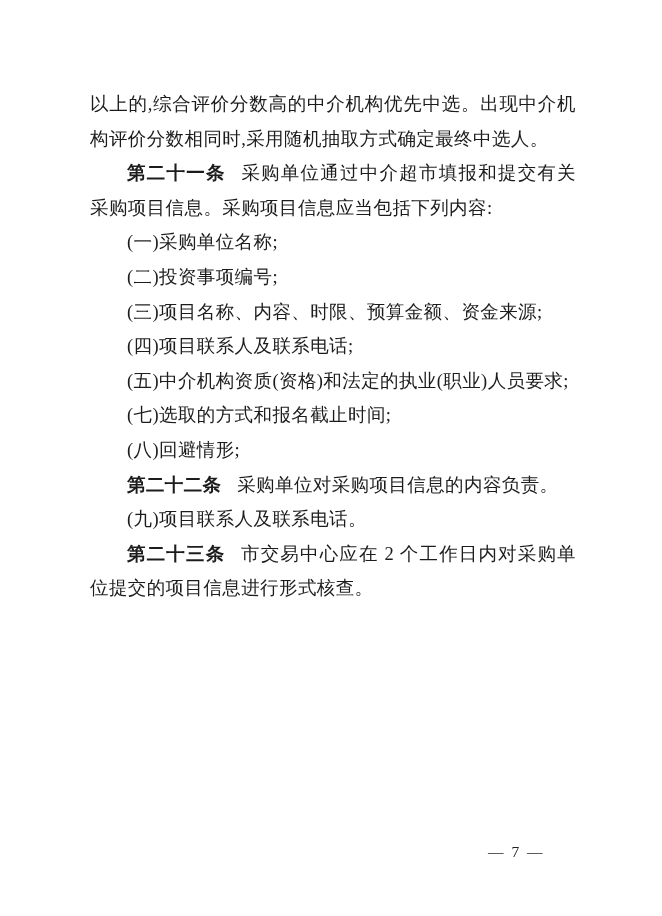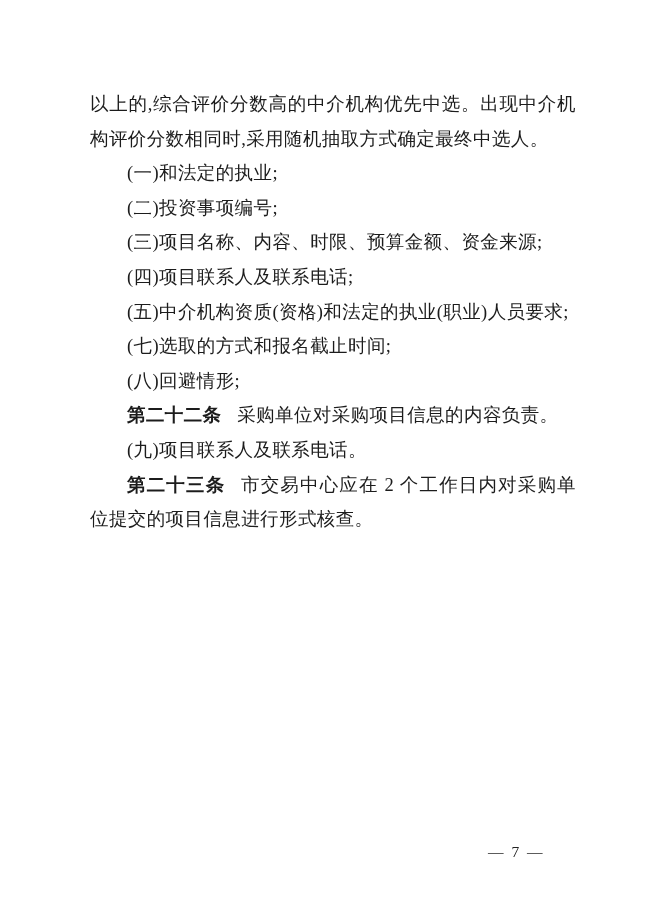--- a/index.html
+++ b/index.html
@@ -42,22 +42,25 @@
     font-family: "Liberation Serif", "DejaVu Serif", serif;
   }
 </style>
 </head>
 <body>
 
 <div class="page">
 
   <p class="para">以上的,综合评价分数高的中介机构优先中选。出现中介机构评价分数相同时,采用随机抽取方式确定最终中选人。</p>
 
+  <p class="para indent">
+    <span class="article-title">第二十一条</span><span>采购单位通过中介超市填报和提交有关采购项目信息。采购项目信息应当包括下列内容:</span>
+  </p>
 
-  <p class="para indent">(一)和法定的执业;</p>
+  <p class="para indent">(一)采购单位名称;</p>
   <p class="para indent">(二)投资事项编号;</p>
   <p class="para indent">(三)项目名称、内容、时限、预算金额、资金来源;</p>
   <p class="para indent">(四)项目联系人及联系电话;</p>
   <p class="para indent">(五)中介机构资质(资格)和法定的执业(职业)人员要求;</p>
   <p class="para indent">(七)选取的方式和报名截止时间;</p>
   <p class="para indent">(八)回避情形;</p>
   <p class="para indent">
     <span class="article-title">第二十二条</span><span>采购单位对采购项目信息的内容负责。</span>
   </p>
 

